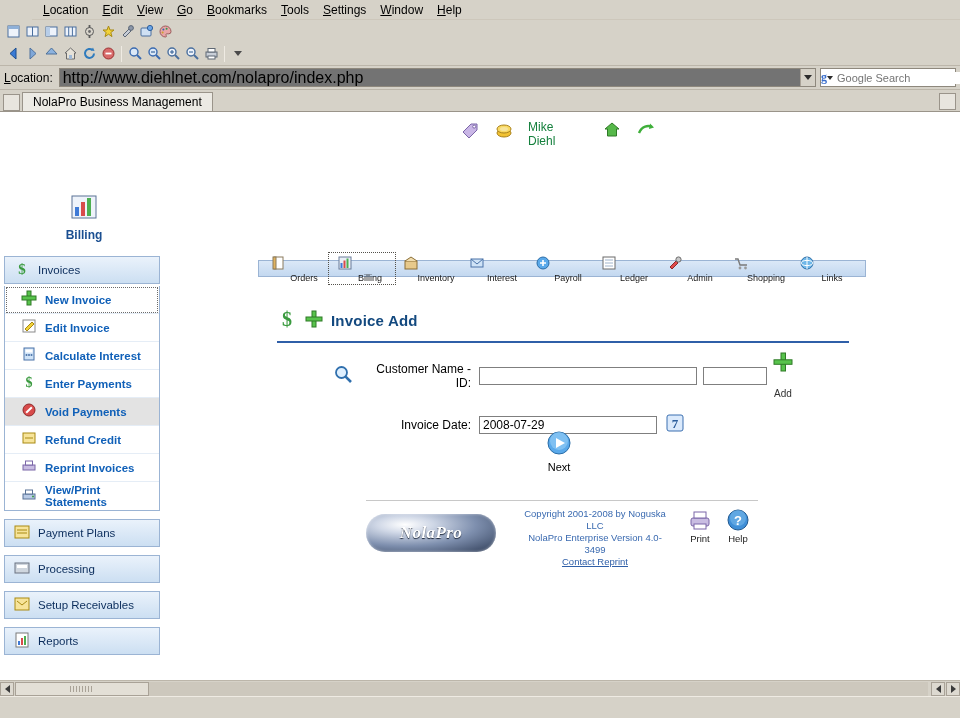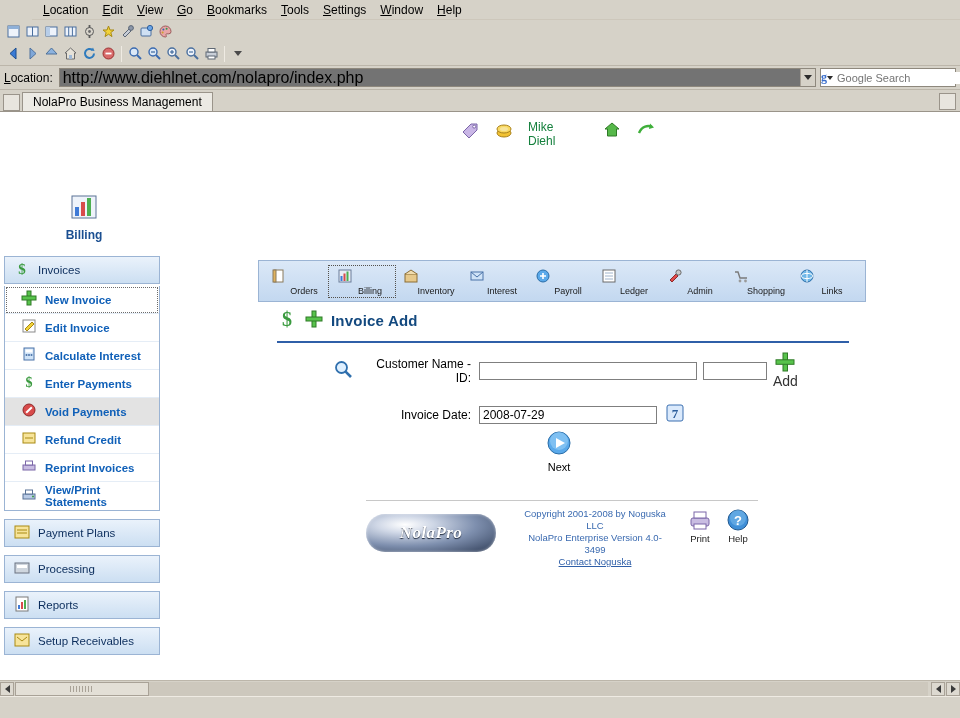--- a/index.html
+++ b/index.html
@@ -176,21 +176,21 @@
     font-size: 12px;
     line-height: 14px;
     color: #15803d;
     width: 60px;
   }
 
   
   .modbar {
     position: absolute;
     left: 258px; top: 148px;
-    width: 608px; height: 42px;
+    width: 608px; height: 17px;
     background: linear-gradient(#dbe8f7, #c3d8f0);
     border: 1px solid #9bb4d4;
     display: flex;
     align-items: center;
     padding: 0 4px;
   }
   .mod {
     width: 66px;
     height: 31px;
     display: flex;
@@ -248,21 +248,21 @@
     font-family: "Liberation Sans", sans-serif;
     font-size: 12px;
     padding: 0 3px;
   }
   .addwrap {
     display: flex;
     flex-direction: column;
     align-items: center;
     margin-left: 6px;
   }
-  .addwrap .addlbl { font-size: 14px; color: #333; margin-top: 1px; }
+  .addwrap .addlbl { font-size: 10px; color: #333; margin-top: 16px; }
 
   
   .nextwrap {
     position: absolute;
     left: 546px; top: 318px;
     display: flex;
     flex-direction: column;
     align-items: center;
   }
   .nextwrap .nlabel { font-size: 11px; margin-top: 2px; }
@@ -781,21 +781,21 @@
     </div>
 
     <div class="footer-rule"></div>
     <div class="footer">
       <div class="logo">
         <span>NolaPro</span>
       </div>
       <div class="copy">
         <div>Copyright 2001-2008 by Noguska LLC</div>
         <div>NolaPro Enterprise Version 4.0-3499</div>
-        <div><a href="#">Contact Noguska</a></div>
+        <div><a href="#">Contact Reprint</a></div>
       </div>
       <div class="foot-acts">
         <div class="foot-act">
           <svg width="24" height="24" viewBox="0 0 24 24">
               <rect x="3" y="10" width="18" height="8" rx="2" fill="#c9bde2" stroke="#7b66a8"></rect>
               <rect x="6" y="4" width="12" height="6" fill="#fff" stroke="#7b66a8"></rect>
               <rect x="6" y="16" width="12" height="5" fill="#fff" stroke="#7b66a8"></rect>
             </svg>
           <span class="fa-lbl">Print</span>
         </div>
@@ -927,38 +927,38 @@
                 <rect x="2" y="4" width="14" height="10" fill="#cfd6de" stroke="#6a7381"></rect>
                 <rect x="4" y="6" width="10" height="3" fill="#fff"></rect>
               </svg>
           </span>
           <span class="gl">Processing</span>
         </div>
 
         <div class="grp" style="margin-top:8px">
           <span>
             <svg width="18" height="18" viewBox="0 0 18 18">
+                <rect x="2" y="3" width="14" height="12" fill="#f7e49a" stroke="#a98a12"></rect>
+                <path d="M4 6 L9 10 L14 6" fill="none" stroke="#a98a12"></path>
+              </svg>
+          </span>
+          <span class="gl">Setup Receivables</span>
+        </div>
+
+        <div class="grp" style="margin-top:8px">
+          <span>
+            <svg width="18" height="18" viewBox="0 0 18 18">
                 <rect x="3" y="2" width="12" height="14" fill="#fff" stroke="#7a7a7a"></rect>
                 <rect x="5" y="10" width="2" height="4" fill="#3f7ad6"></rect>
                 <rect x="8" y="7" width="2" height="7" fill="#d84b4b"></rect>
                 <rect x="11" y="5" width="2" height="9" fill="#4caf50"></rect>
               </svg>
           </span>
           <span class="gl">Reports</span>
         </div>
-
-        <div class="grp" style="margin-top:8px">
-          <span>
-            <svg width="18" height="18" viewBox="0 0 18 18">
-                <rect x="2" y="3" width="14" height="12" fill="#f7e49a" stroke="#a98a12"></rect>
-                <path d="M4 6 L9 10 L14 6" fill="none" stroke="#a98a12"></path>
-              </svg>
-          </span>
-          <span class="gl">Setup Receivables</span>
-        </div>
       </div>
     </div>
 
   </div>
 
   <div class="hscroll">
     <div class="sb-arrow">
         <span class="tri-l"></span>
       </div>
     <div class="sb-track">

